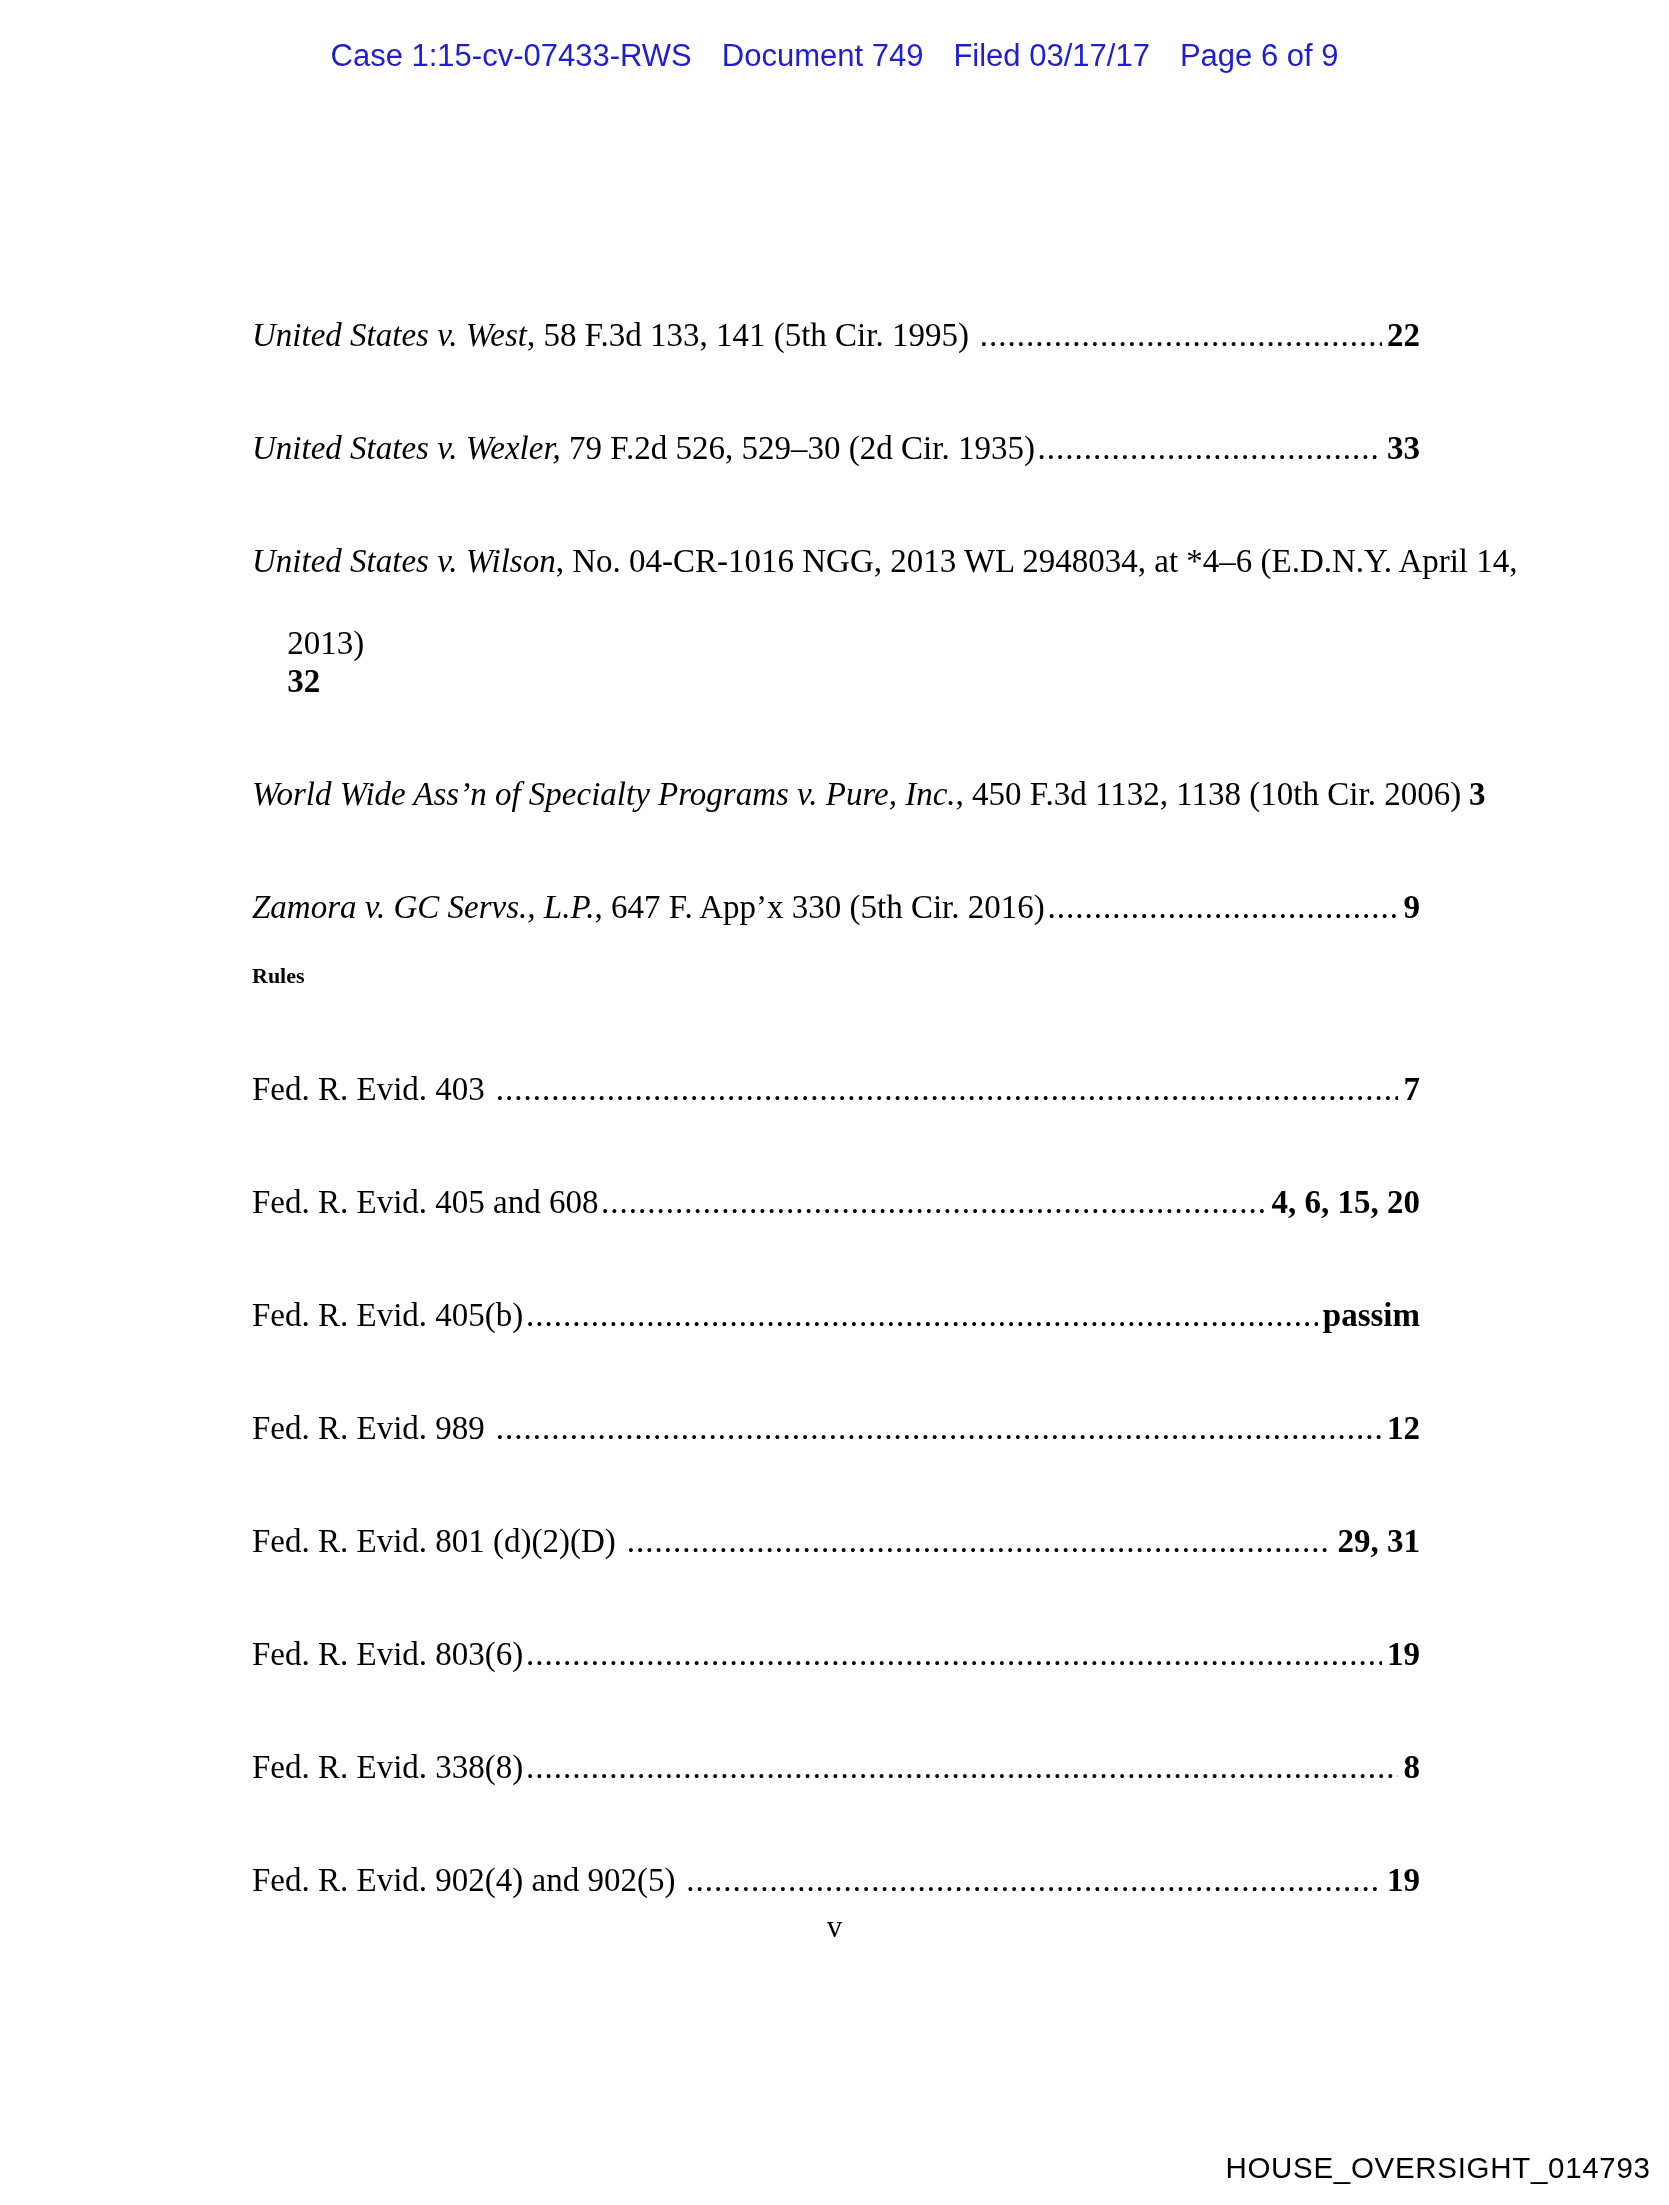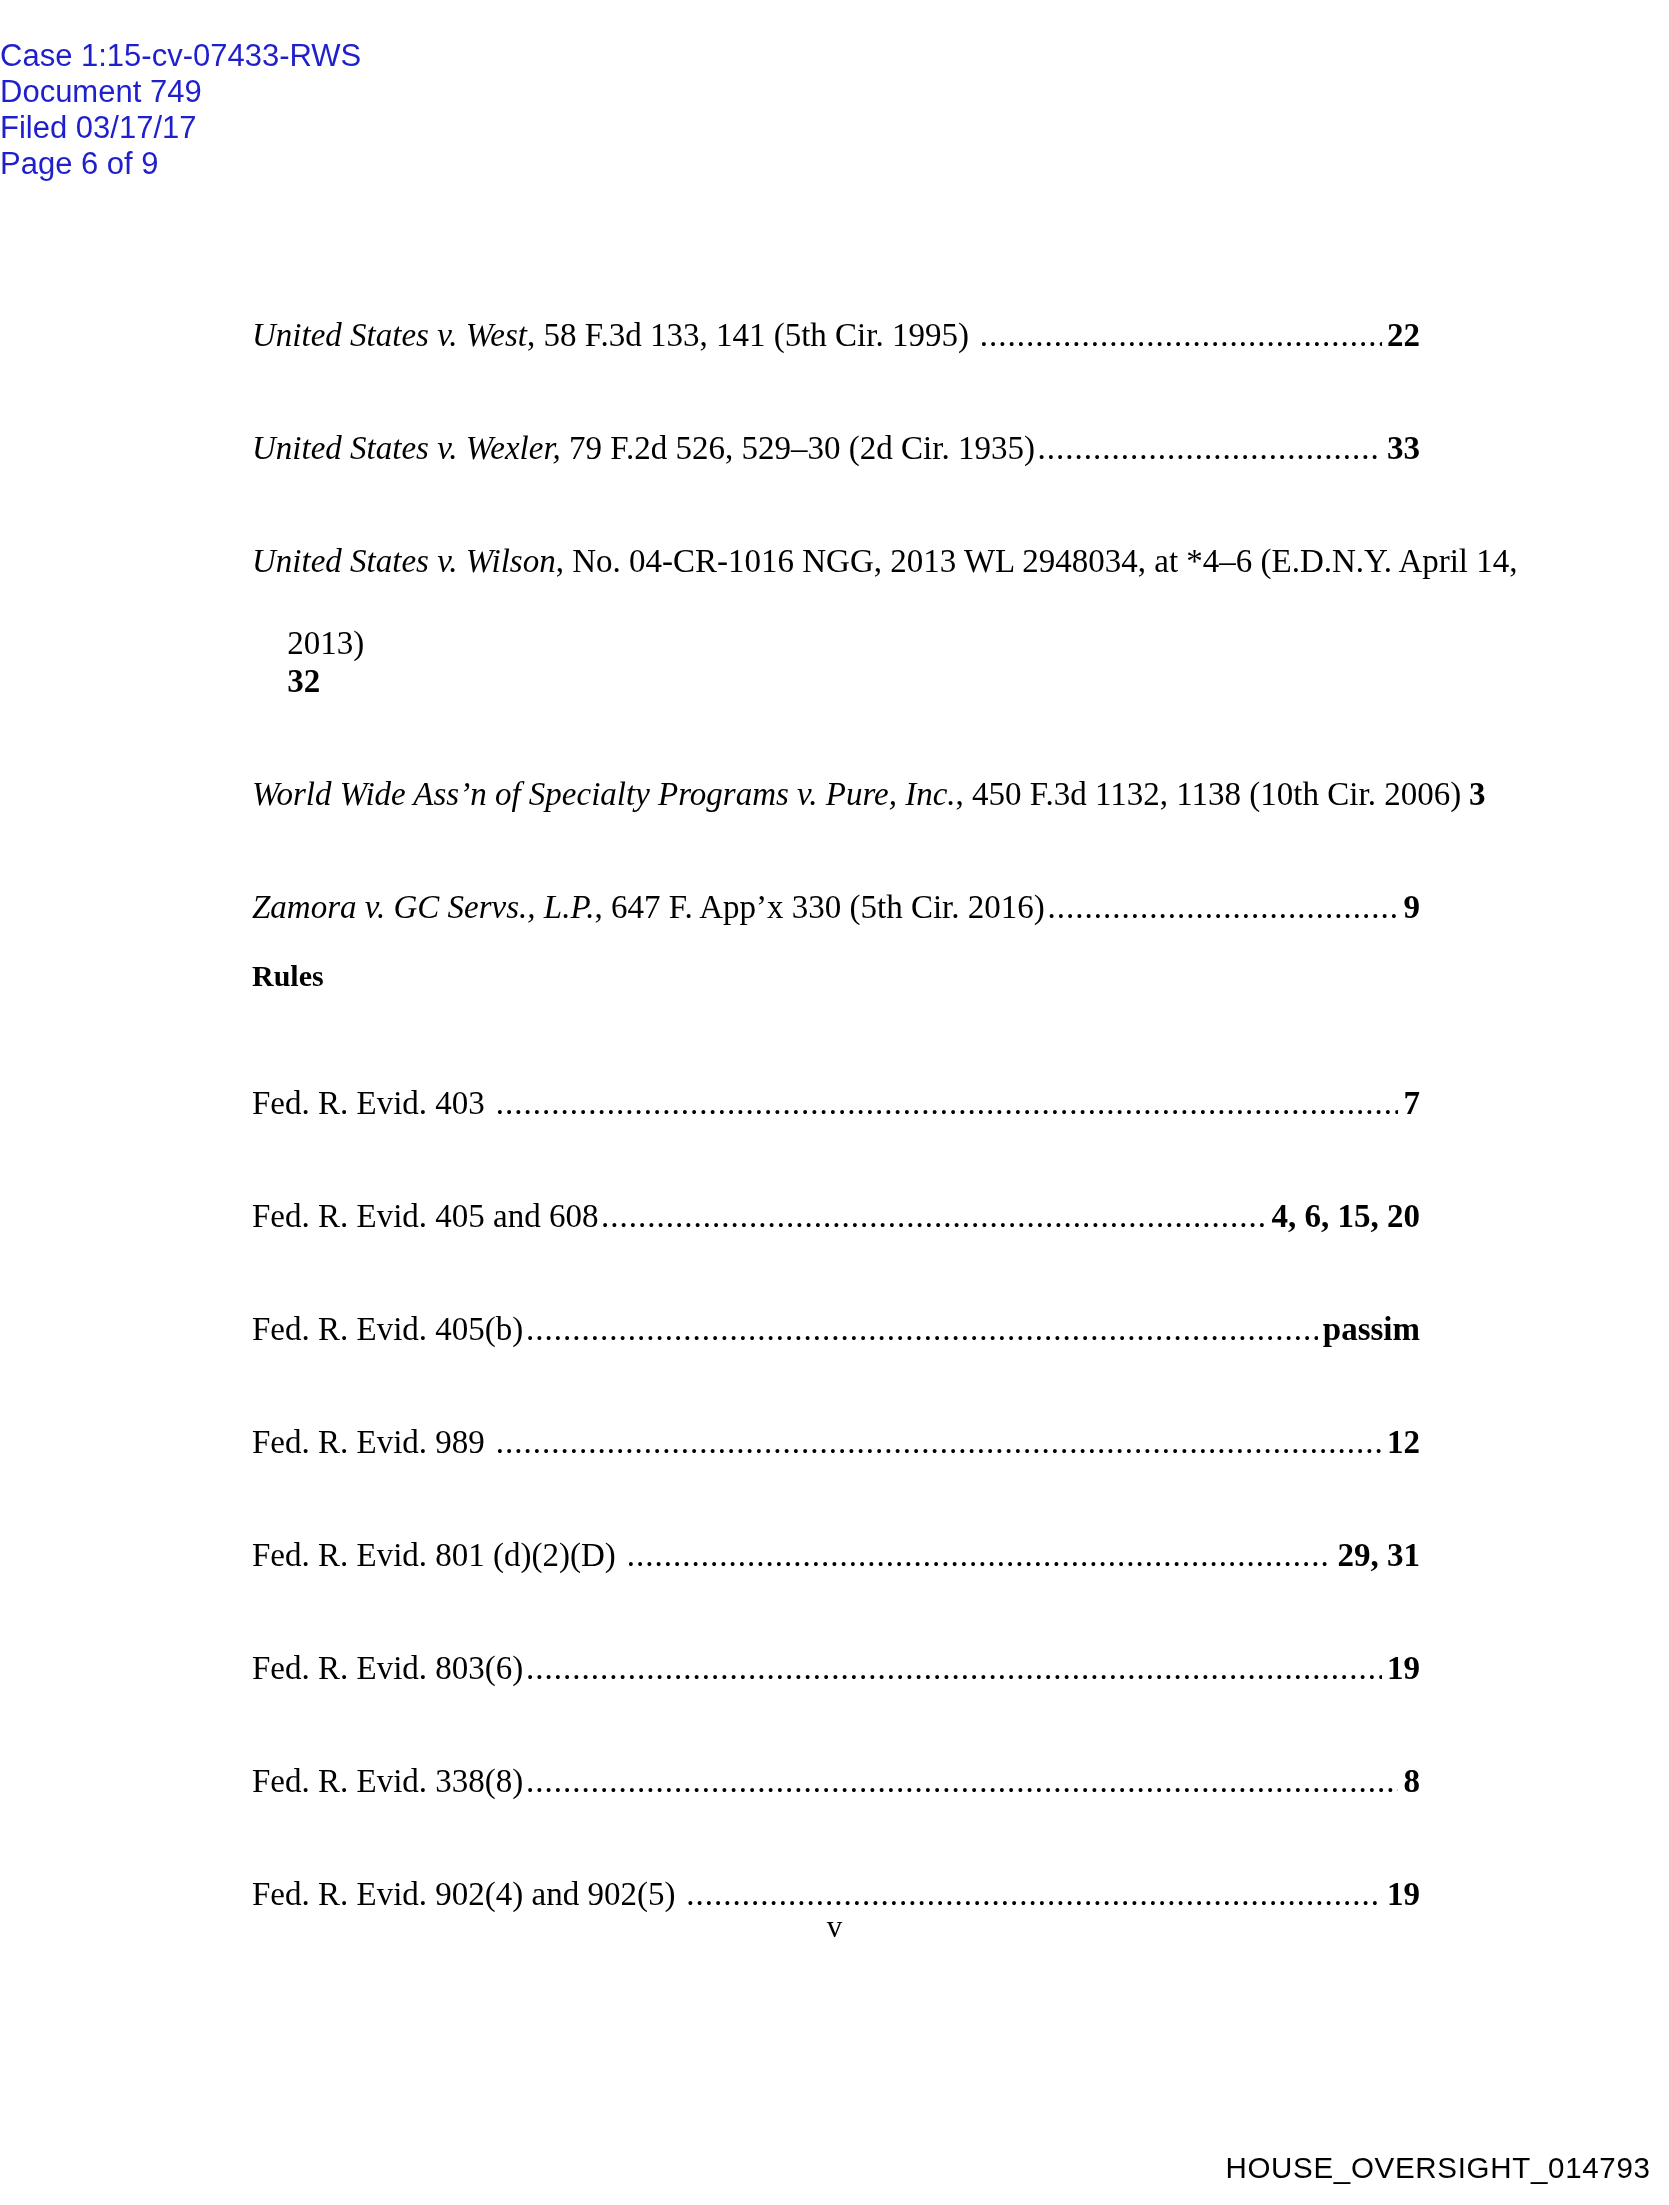--- a/index.html
+++ b/index.html
@@ -15,21 +15,20 @@
   
   .doc-header {
     position: absolute;
     top: 38px; left: 0; width: 100%;
     display: flex; justify-content: center; align-items: baseline;
     column-gap: 30px;
     font-family: "Liberation Sans", sans-serif;
     font-size: 31px;
     color: #1f1fcd;
     white-space: nowrap;
-    flex-direction: column;
   }
 
   
   .toa {
     position: absolute;
     left: 252px; top: 272px;
     width: 1168px;
   }
   .toc-row {
     display: flex; align-items: baseline;
@@ -41,23 +40,23 @@
   .case-name { font-style: italic; }
   .dots { flex: 1 1 0; overflow: hidden; white-space: nowrap; min-width: 0; margin-left: 2.6px; }
   .dots::before {
     content: "........................................................................................................................................................................................................";
     letter-spacing: 1px;
   }
   .pageno { flex: 0 0 auto; margin-left: 5.2px; text-align: center; font-weight: bold; }
   .wrap-first { margin-bottom: 0; }
   .indent { padding-left: 30px; flex-direction: column; }
   .rules-heading {
-    font-size: 30px; line-height: 38px;
+    font-size: 22px; line-height: 38px;
     font-weight: bold;
-    margin-bottom: 45px;
+    margin-bottom: 31px;
   }
 
   
   .footer-page {
     position: absolute;
     top: 1909px; left: 0; width: 100%;
     text-align: center;
     font-size: 31px;
   }
   .bates {

